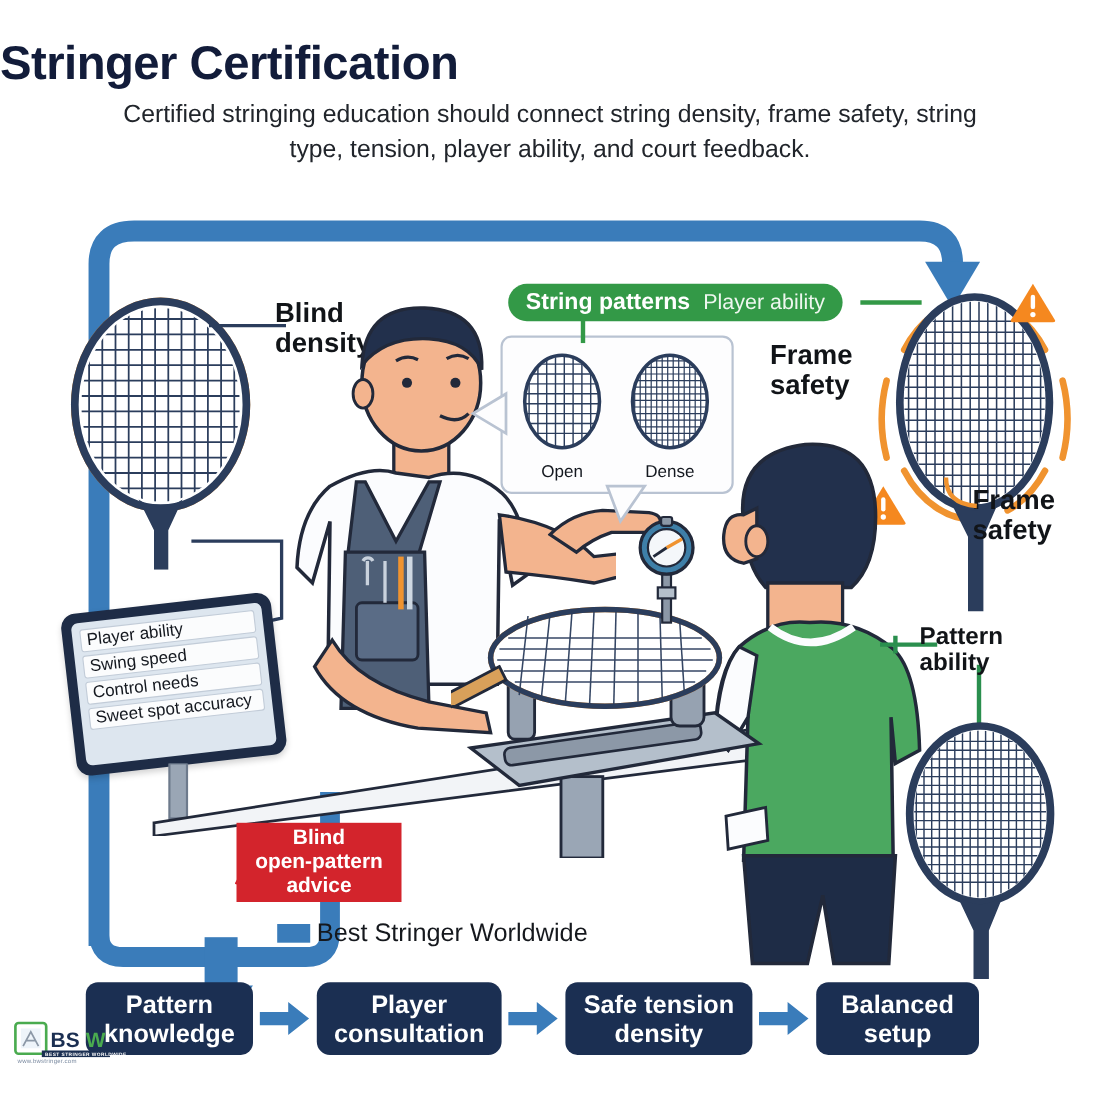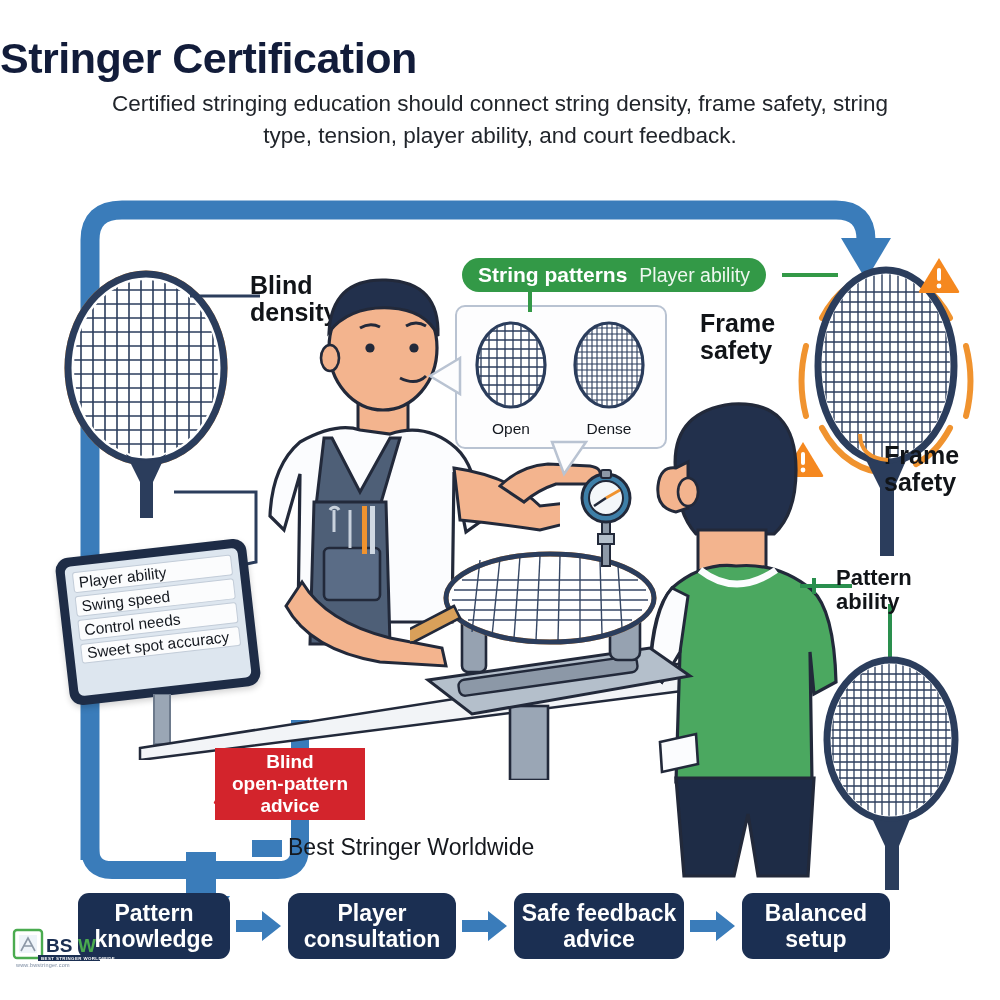--- a/index.html
+++ b/index.html
@@ -506,21 +506,21 @@
       <svg width="46" height="34" viewBox="0 0 46 34">
           <path d="M0,11 L26,11 L26,2 L45,17 L26,32 L26,23 L0,23 Z" fill="#3a7cba"></path>
         </svg>
     </div>
     <div class="flow-box" style="width:168px;border-radius:12px;">Player consultation</div>
     <div class="flow-arrow">
       <svg width="46" height="34" viewBox="0 0 46 34">
           <path d="M0,11 L26,11 L26,2 L45,17 L26,32 L26,23 L0,23 Z" fill="#3a7cba"></path>
         </svg>
     </div>
-    <div class="flow-box" style="width:170px;">Safe feedback advice</div>
+    <div class="flow-box" style="width:170px;">Safe tension density</div>
     <div class="flow-arrow">
       <svg width="46" height="34" viewBox="0 0 46 34">
           <path d="M0,11 L26,11 L26,2 L45,17 L26,32 L26,23 L0,23 Z" fill="#3a7cba"></path>
         </svg>
     </div>
     <div class="flow-box" style="width:148px;">Balanced setup</div>
   </div>
 
   <div class="abs" id="logo">
     <svg width="104" height="48" viewBox="0 0 104 48">

